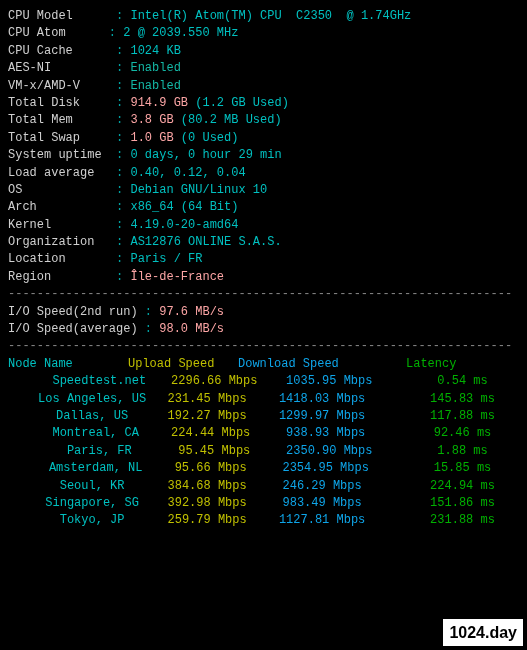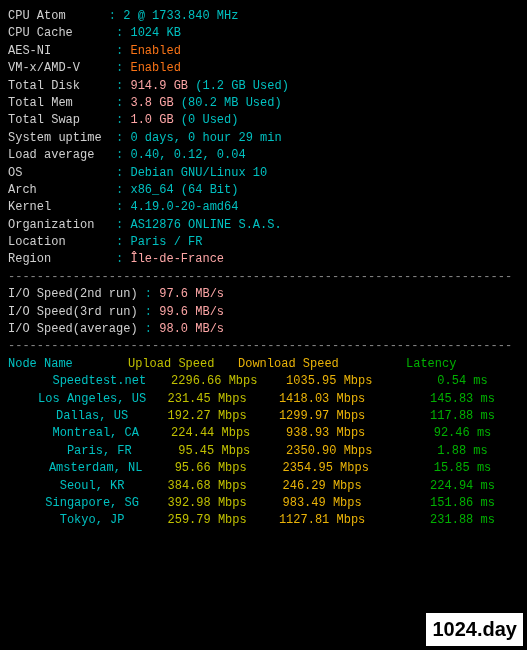--- a/index.html
+++ b/index.html
@@ -10,73 +10,73 @@
     font-family: "Consolas", "Courier New", monospace;
     font-size: 12px;
     line-height: 1.45;
     width: 527px;
     box-sizing: border-box;
   }
   .row { white-space: pre; }
   .label { color: #d0d0d0; display: inline-block; }
   .colon { color: #00a0a0; }
   .cyan { color: #00c0c0; }
-  .green { color: #f97316; text-align: right; }
+  .green { color: #14b8a6; text-align: right; }
   .yellow { color: #fca5a5; }
   .dash-line {
     color: #888;
     letter-spacing: 0;
     white-space: pre;
     overflow: hidden;
   }
   .header-row {
     white-space: pre;
     color: #d0d0d0;
   }
   .speed-row { white-space: pre; text-align: center; }
   .node { color: #00c0c0; display: inline-block; width: 120px; }
   .up   { color: #c0c000; display: inline-block; width: 110px; }
-  .dn   { color: #eab308; display: inline-block; width: 120px; }
+  .dn   { color: #0ea5e9; display: inline-block; width: 120px; }
   .lat  { color: #00b000; display: inline-block; margin-left: 48px; }
   .watermark {
     position: fixed;
     right: 4px;
     bottom: 4px;
     background: #fff;
     color: #000;
     font-family: Arial, sans-serif;
     font-weight: bold;
-    font-size: 20px;
+    font-size: 16px;
     padding: 2px 6px;
   }
 </style>
 </head>
 <body>
 
 <div id="info-block">
-    <div class="row"><span class="label">CPU Atom      </span><span class="colon">: </span><span class="cyan">2</span><span class="cyan"> @ 1733.840 MHz</span></div>
+    <div class="row"><span class="label">CPU Model      </span><span class="colon">: </span><span class="cyan">Intel(R) Atom(TM) CPU  C2350  @ 1.74GHz</span></div>
+    <div class="row"><span class="label">CPU Atom      </span><span class="colon">: </span><span class="cyan">2</span><span class="cyan"> @ 2039.550 MHz</span></div>
     <div class="row"><span class="label">CPU Cache      </span><span class="colon">: </span><span class="cyan">1024 KB</span></div>
     <div class="row"><span class="label">AES-NI         </span><span class="colon">: </span><span class="green">Enabled</span></div>
     <div class="row"><span class="label">VM-x/AMD-V     </span><span class="colon">: </span><span class="green">Enabled</span></div>
     <div class="row"><span class="label">Total Disk     </span><span class="colon">: </span><span class="yellow">914.9 GB </span><span class="cyan">(1.2 GB Used)</span></div>
     <div class="row"><span class="label">Total Mem      </span><span class="colon">: </span><span class="yellow">3.8 GB </span><span class="cyan">(80.2 MB Used)</span></div>
     <div class="row"><span class="label">Total Swap     </span><span class="colon">: </span><span class="yellow">1.0 GB </span><span class="cyan">(0 Used)</span></div>
     <div class="row"><span class="label">System uptime  </span><span class="colon">: </span><span class="cyan">0 days, 0 hour 29 min</span></div>
     <div class="row"><span class="label">Load average   </span><span class="colon">: </span><span class="cyan">0.40, 0.12, 0.04</span></div>
     <div class="row"><span class="label">OS             </span><span class="colon">: </span><span class="cyan">Debian GNU/Linux 10</span></div>
     <div class="row"><span class="label">Arch           </span><span class="colon">: </span><span class="cyan">x86_64 (64 Bit)</span></div>
     <div class="row"><span class="label">Kernel         </span><span class="colon">: </span><span class="cyan">4.19.0-20-amd64</span></div>
     <div class="row"><span class="label">Organization   </span><span class="colon">: </span><span class="cyan">AS12876 ONLINE S.A.S.</span></div>
     <div class="row"><span class="label">Location       </span><span class="colon">: </span><span class="cyan">Paris / FR</span></div>
     <div class="row"><span class="label">Region         </span><span class="colon">: </span><span class="yellow">Île-de-France</span></div>
   </div>
 <div class="dash-line">----------------------------------------------------------------------</div>
 <div id="io-block">
     <div class="row"><span class="label">I/O Speed(2nd run) </span><span class="colon">: </span><span class="yellow">97.6 MB/s</span></div>
-    <div class="row"><span class="label">I/O Speed(3rd run) </span><span class="colon">: </span><span class="yellow">99.6 MB/s</span></div>
     <div class="row"><span class="label">I/O Speed(average) </span><span class="colon">: </span><span class="yellow">98.0 MB/s</span></div>
   </div>
 <div class="dash-line">----------------------------------------------------------------------</div>
 <div class="header-row"><span class="node">Node Name</span><span class="up">Upload Speed</span><span class="dn">Download Speed</span><span class="lat">Latency</span></div>
 <div id="speed-block">
     <div class="speed-row"><span class="node">Speedtest.net</span><span class="up">2296.66 Mbps</span><span class="dn">1035.95 Mbps</span><span class="lat">0.54 ms</span></div>
     <div class="speed-row"><span class="node">Los Angeles, US</span><span class="up">231.45 Mbps</span><span class="dn">1418.03 Mbps</span><span class="lat">145.83 ms</span></div>
     <div class="speed-row"><span class="node">Dallas, US</span><span class="up">192.27 Mbps</span><span class="dn">1299.97 Mbps</span><span class="lat">117.88 ms</span></div>
     <div class="speed-row"><span class="node">Montreal, CA</span><span class="up">224.44 Mbps</span><span class="dn">938.93 Mbps</span><span class="lat">92.46 ms</span></div>
     <div class="speed-row"><span class="node">Paris, FR</span><span class="up">95.45 Mbps</span><span class="dn">2350.90 Mbps</span><span class="lat">1.88 ms</span></div>

